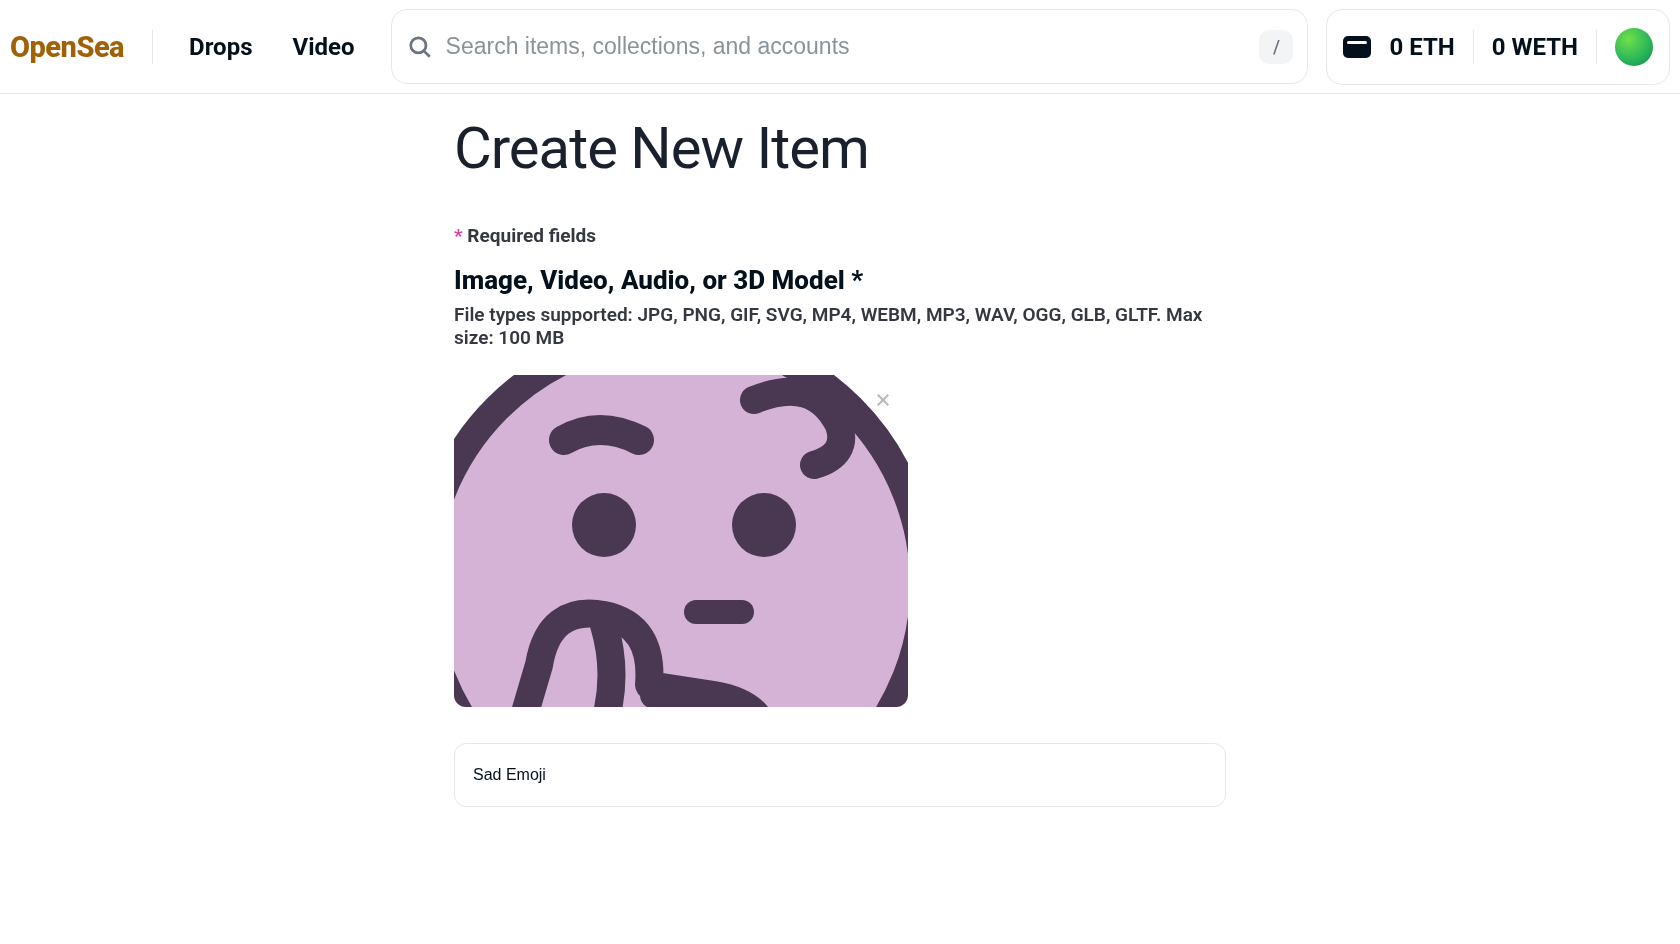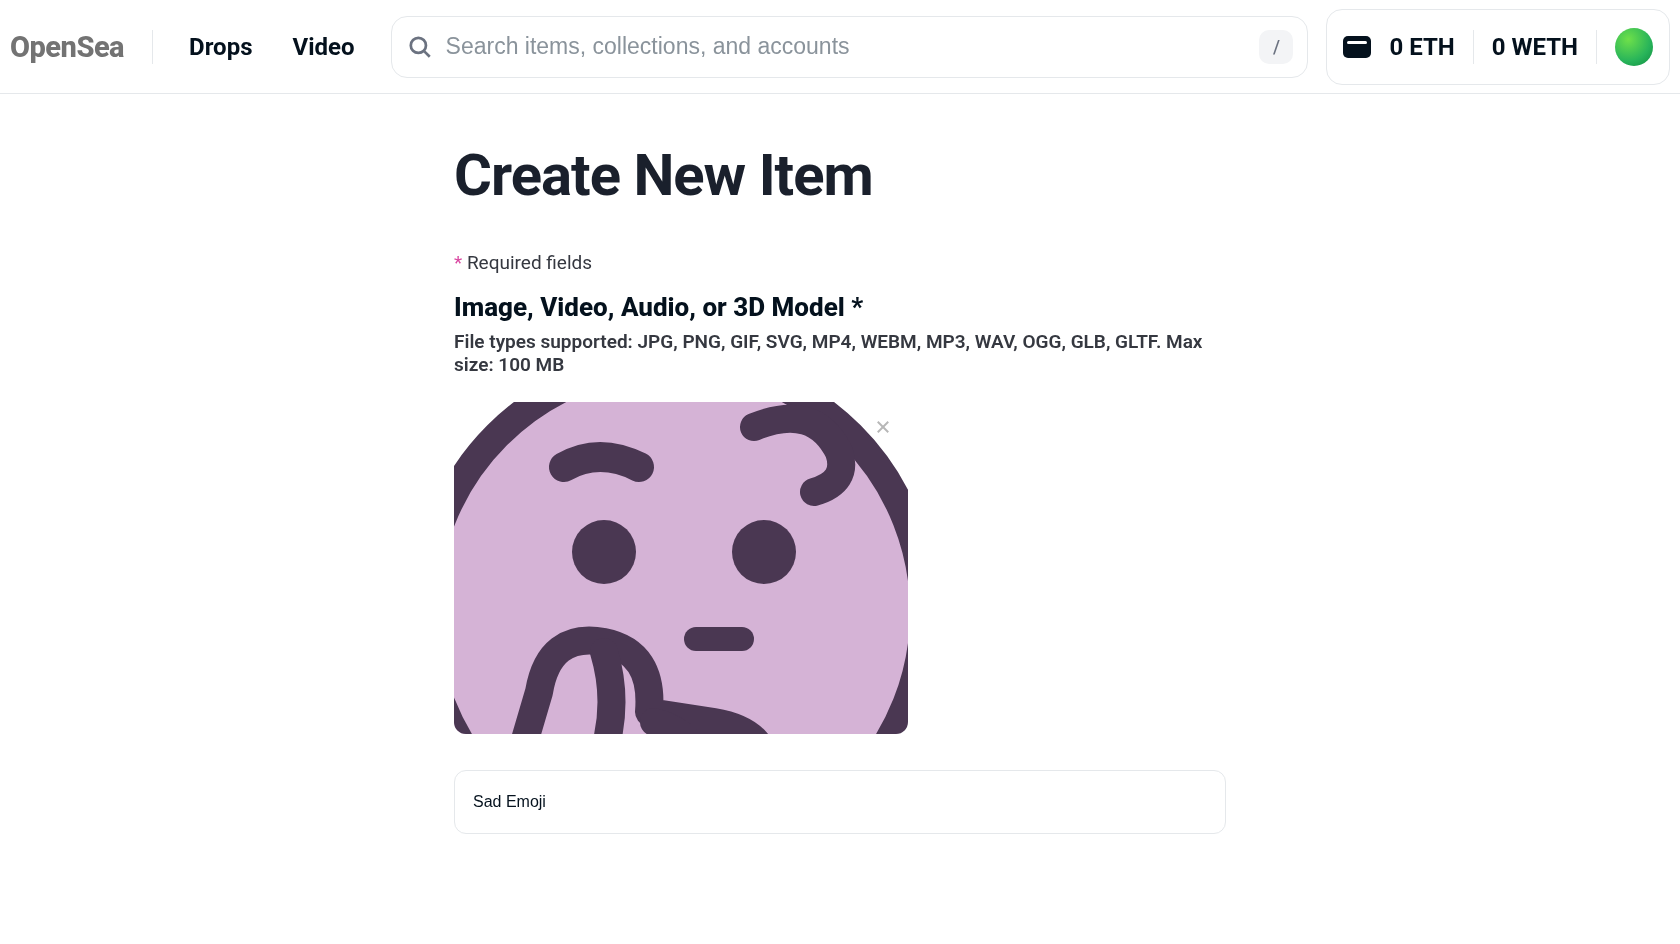--- a/index.html
+++ b/index.html
@@ -20,38 +20,38 @@
 .logo-area {
   display: flex;
   align-items: center;
   padding: 0 28px 0 0;
   border-right: 1px solid #e5e8eb;
 }
 .logo-text {
   font-size: 29px;
   font-weight: 800;
   letter-spacing: -0.5px;
-  color: #737373;
+  color: #a16207;
 }
 .nav-links {
   display: flex;
   gap: 40px;
   padding: 0 36px;
 }
 .nav-link {
   font-size: 24px;
   font-weight: 700;
   color: #04111d;
   cursor: pointer;
 }
 .search-wrap {
   flex: 1;
   display: flex;
   align-items: center;
-  height: 62px;
+  height: 75px;
   border: 1px solid #e5e8eb;
   border-radius: 16px;
   padding: 0 14px;
   background: #fff;
   margin-right: 18px;
 }
 .search-icon {
   color: #6b7280;
   width: 28px;
   height: 28px;
@@ -127,29 +127,29 @@
   border-radius: 50%;
   background: radial-gradient(circle at 35% 30%, #6ee04a 0%, #28b45a 60%, #0f8a3e 100%);
 }
 .main {
   max-width: 772px;
   margin: 0 auto;
   padding: 20px 0 40px;
 }
 .page-title {
   font-size: 58px;
-  font-weight: 700;
+  font-weight: 400;
   color: #1a202c;
   letter-spacing: -1px;
-  margin-top: 27px;
+  margin-top: 0;
   margin-bottom: 42px;
 }
 .required-note {
   font-size: 19px;
-  font-weight: 400;
+  font-weight: 700;
   color: #353840;
   margin-bottom: 18px;
 }
 .required-star {
   color: #d946a0;
 }
 .section-label {
   font-size: 26px;
   font-weight: 800;
   color: #04111d;

